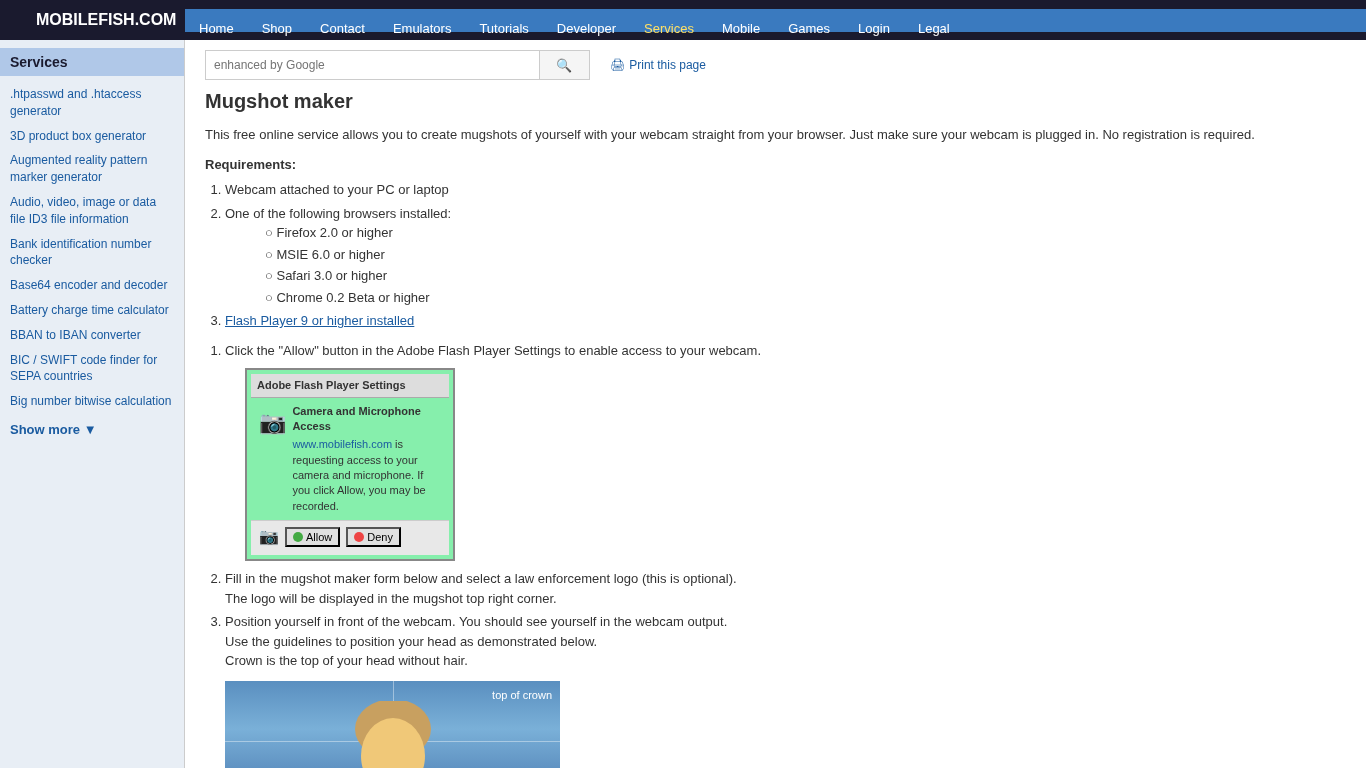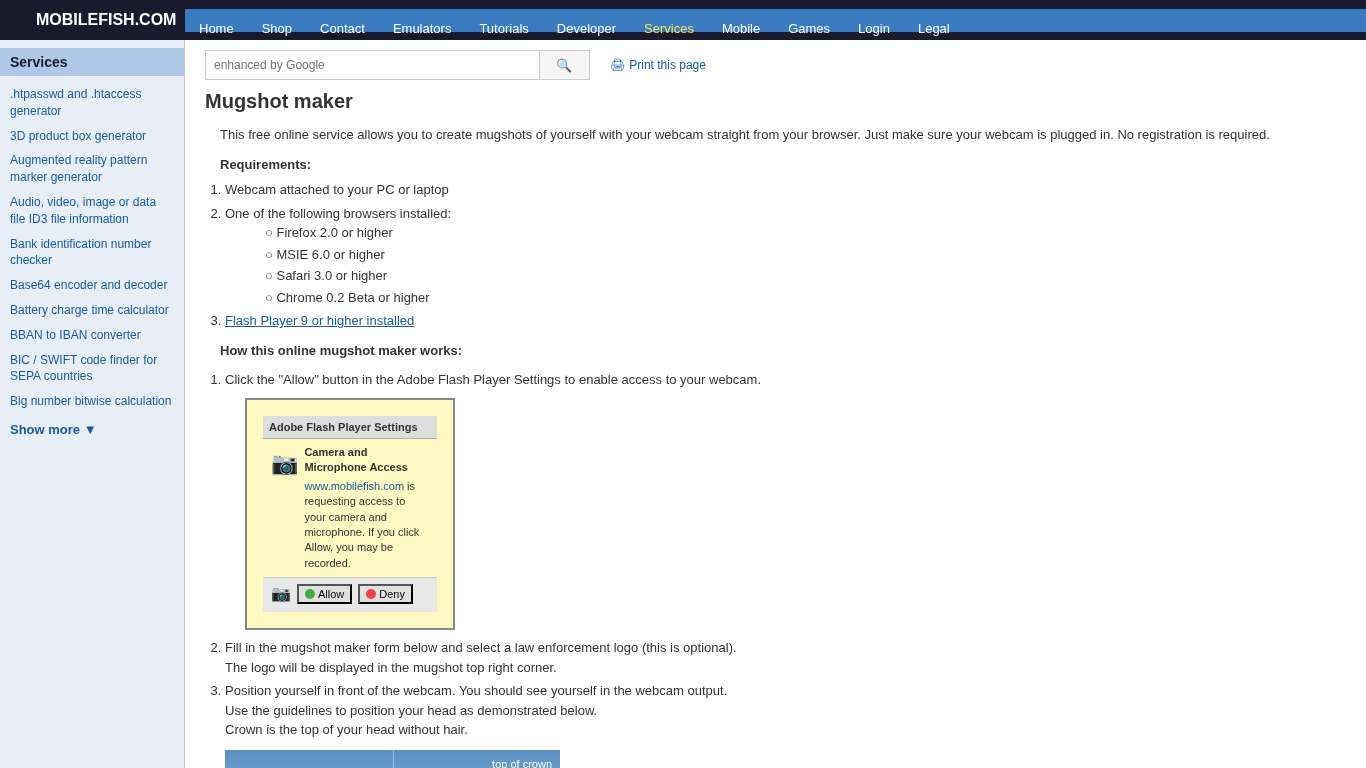--- a/index.html
+++ b/index.html
@@ -130,21 +130,20 @@
       font-weight: bold;
       color: #333;
       margin: 8px 0 12px 0;
     }
 
     
     #content p {
       font-size: 13px;
       margin-bottom: 10px;
       line-height: 1.5;
-      margin-left: 15px;
     }
     #content .requirements-title {
       font-weight: bold;
       margin-bottom: 6px;
     }
     #content ol {
       margin-left: 20px;
       margin-bottom: 10px;
     }
     #content ol li {
@@ -168,24 +167,24 @@
       cursor: pointer;
     }
     .section-title {
       font-weight: bold;
       margin: 10px 0 6px 0;
     }
 
     
     #flash-dialog {
       border: 2px solid #888;
-      background: #fef9c3;
+      background: #86efac;
       width: 210px;
       margin: 8px 0 8px 20px;
-      padding: 16px;
+      padding: 4px;
       font-size: 11px;
     }
     #flash-dialog-title {
       background: #ddd;
       border-bottom: 1px solid #aaa;
       padding: 3px 6px;
       font-size: 11px;
       font-weight: bold;
     }
     #flash-dialog-body {
@@ -340,21 +339,20 @@
             <li>MSIE 6.0 or higher</li>
             <li>Safari 3.0 or higher</li>
             <li>Chrome 0.2 Beta or higher</li>
           </ul>
         </li>
         <li>
           <a class="link-blue">Flash Player 9 or higher installed</a>
         </li>
       </ol>
 
-      <p class="section-title">How this online mugshot maker works:</p>
 
       <ol>
         <li>
           <span>Click the "Allow" button in the Adobe Flash Player Settings to enable access to your webcam.</span>
           
           <div id="flash-dialog">
             <div id="flash-dialog-title">Adobe Flash Player Settings</div>
             <div id="flash-dialog-body">
               <div id="flash-dialog-icon">📷</div>
               <div id="flash-dialog-text">

